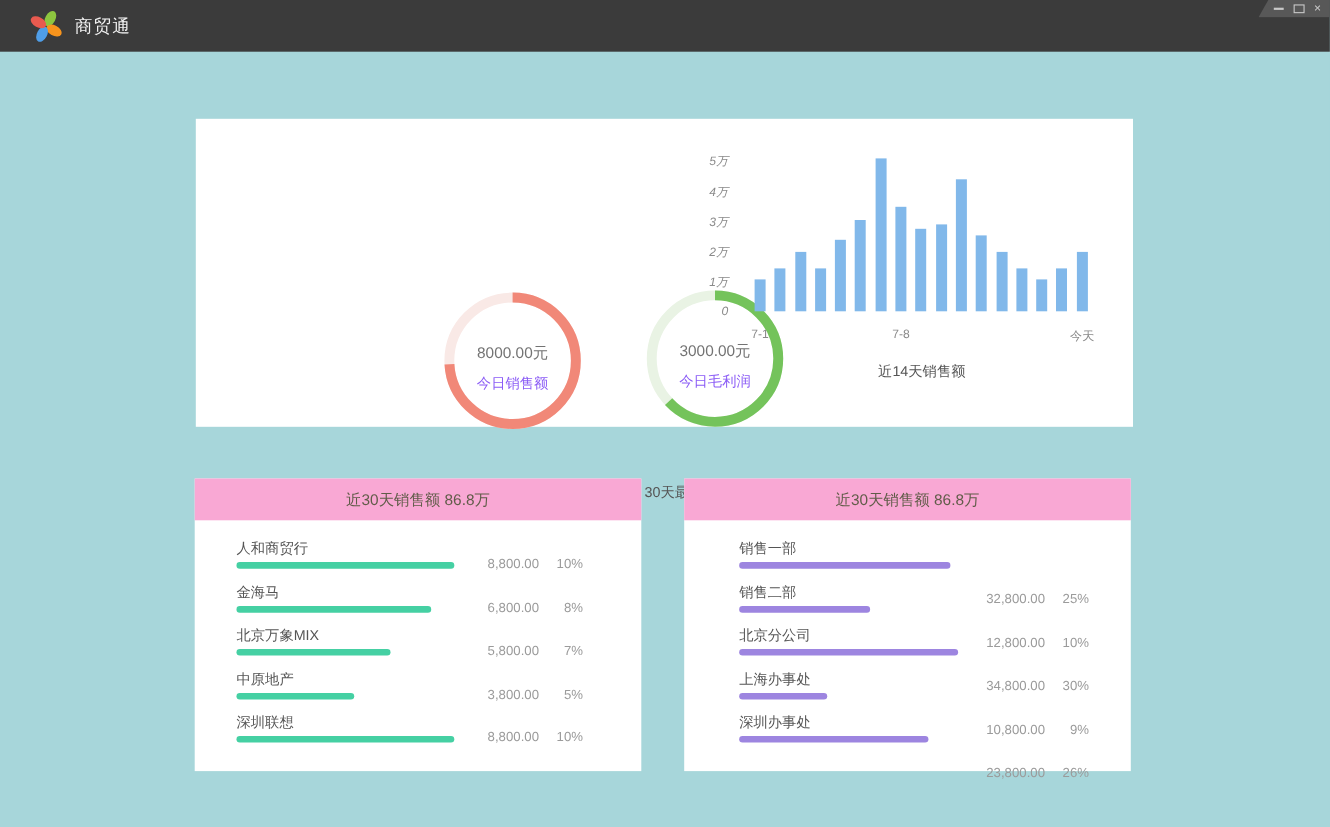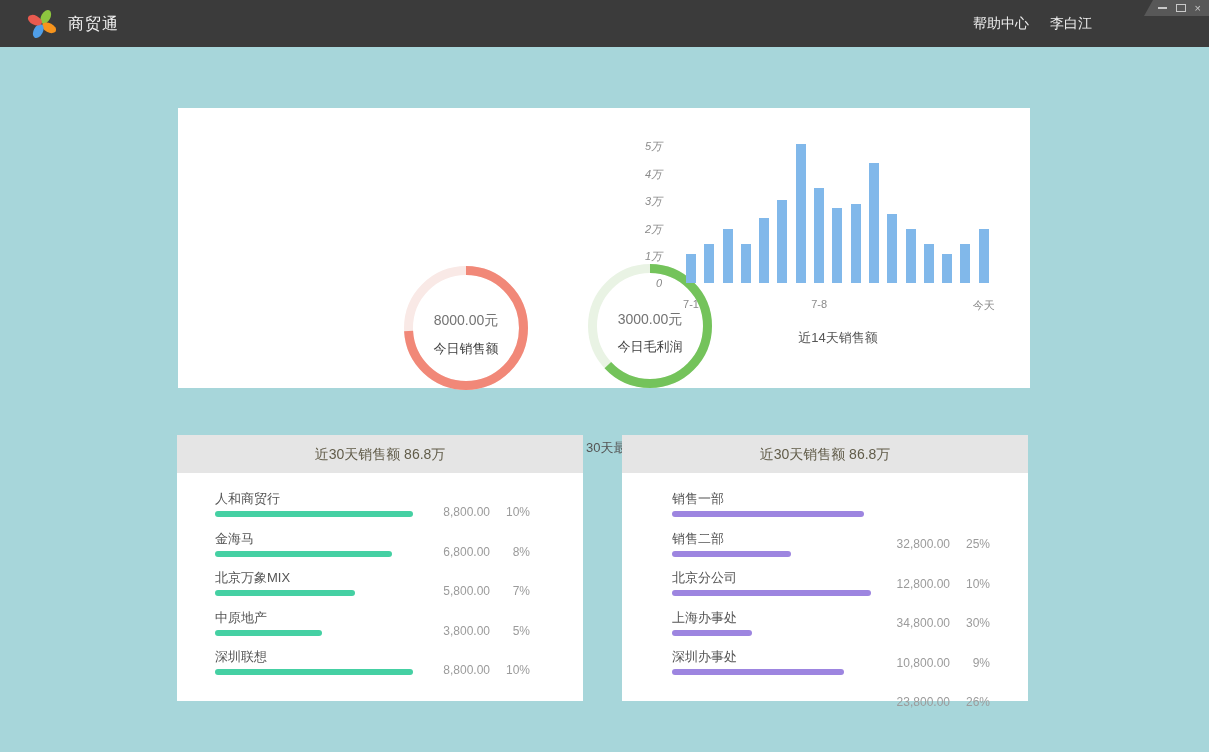--- a/index.html
+++ b/index.html
@@ -19,30 +19,30 @@
   .wc { display:inline-block; cursor:pointer; }
   .wc-min { width:9px; height:2px; background:#c9c9c9; }
   .wc-max { width:10px; height:8px; border:1px solid #c9c9c9; }
   .wc-close { color:#c9c9c9; font-size:11px; line-height:10px; }
 
   
   .card { position:absolute; background:#ffffff; }
   .card-top { left:178px; top:108px; width:852px; height:280px; }
   .card-left { left:177px; top:435px; width:406px; height:266px; }
   .card-right { left:622px; top:435px; width:406px; height:266px; }
-  .card-header { height:38px; background:#e5e5e5; text-align:center; line-height:38px;
+  .card-header { height:38px; background:#f9a8d4; text-align:center; line-height:38px;
     font-size:14px; color:#615c49; }
 
   
   .donut { position:absolute; width:130px; height:130px; }
   .donut-1 { left:223px; top:155px; }
   .donut-2 { left:407px; top:153px; }
   .donut-text { position:absolute; width:130px; text-align:center; color:#737373; }
   .donut-value { font-size:14px; }
-  .donut-label { font-size:13px; color:#404040; }
+  .donut-label { font-size:13px; color:#8b5cf6; }
   .footnote { position:absolute; width:260px; text-align:center; font-size:13px; color:#555; }
 
   
   .ytick { position:absolute; width:40px; text-align:right; font-size:11px; color:#8a8a8a;font-style:italic; }
   .bars { position:absolute; left:686px; top:142px; width:304px; height:141px;
     display:flex; align-items:flex-end; gap:8.3px; }
   .bar { width:10px; background:#81b8ea; flex:0 0 auto; }
   .xtick { position:absolute; top:298px; transform:translateX(-50%); font-size:11px; color:#8a8a8a; }
   .bar-title { position:absolute; left:686px; top:329px; width:304px; text-align:center;
     font-size:13px; color:#555; }
@@ -64,24 +64,20 @@
 <div class="titlebar">
   <svg class="logo" viewBox="0 0 30 30">
     <g transform="translate(15,15)">
       <ellipse rx="4.6" ry="7.5" cx="0" cy="-8" transform="rotate(28)" fill="#8dc63f"></ellipse>
       <ellipse rx="4.6" ry="7.5" cx="0" cy="-8" transform="rotate(118)" fill="#f7941d"></ellipse>
       <ellipse rx="4.6" ry="7.5" cx="0" cy="-8" transform="rotate(208)" fill="#4f9ee8"></ellipse>
       <ellipse rx="4.6" ry="7.5" cx="0" cy="-8" transform="rotate(298)" fill="#e85a4f"></ellipse>
     </g>
   </svg>
   <div class="app-title">商贸通</div>
-  <div class="titlebar-menu">
-    <span class="menu-item">帮助中心</span>
-    <span class="menu-item">李白江</span>
-  </div>
   <div class="win-controls">
     <span class="wc wc-min"></span>
     <span class="wc wc-max"></span>
     <span class="wc wc-close">×</span>
   </div>
 </div>
 
 <div class="card card-top">
 
   <svg class="donut donut-1" viewBox="0 0 130 130">

